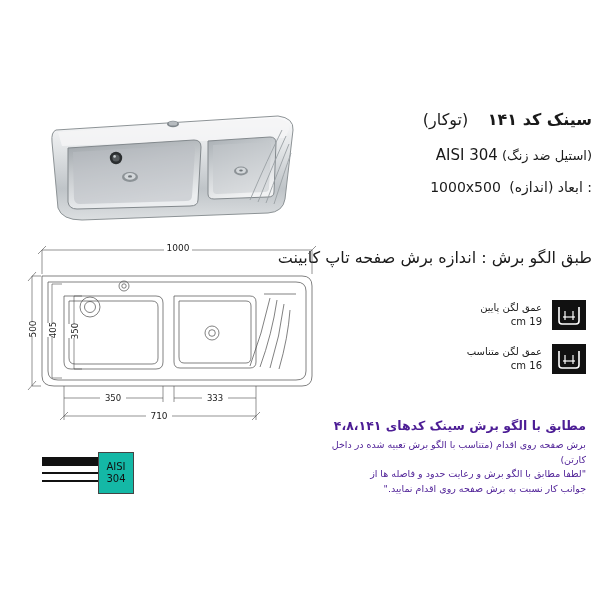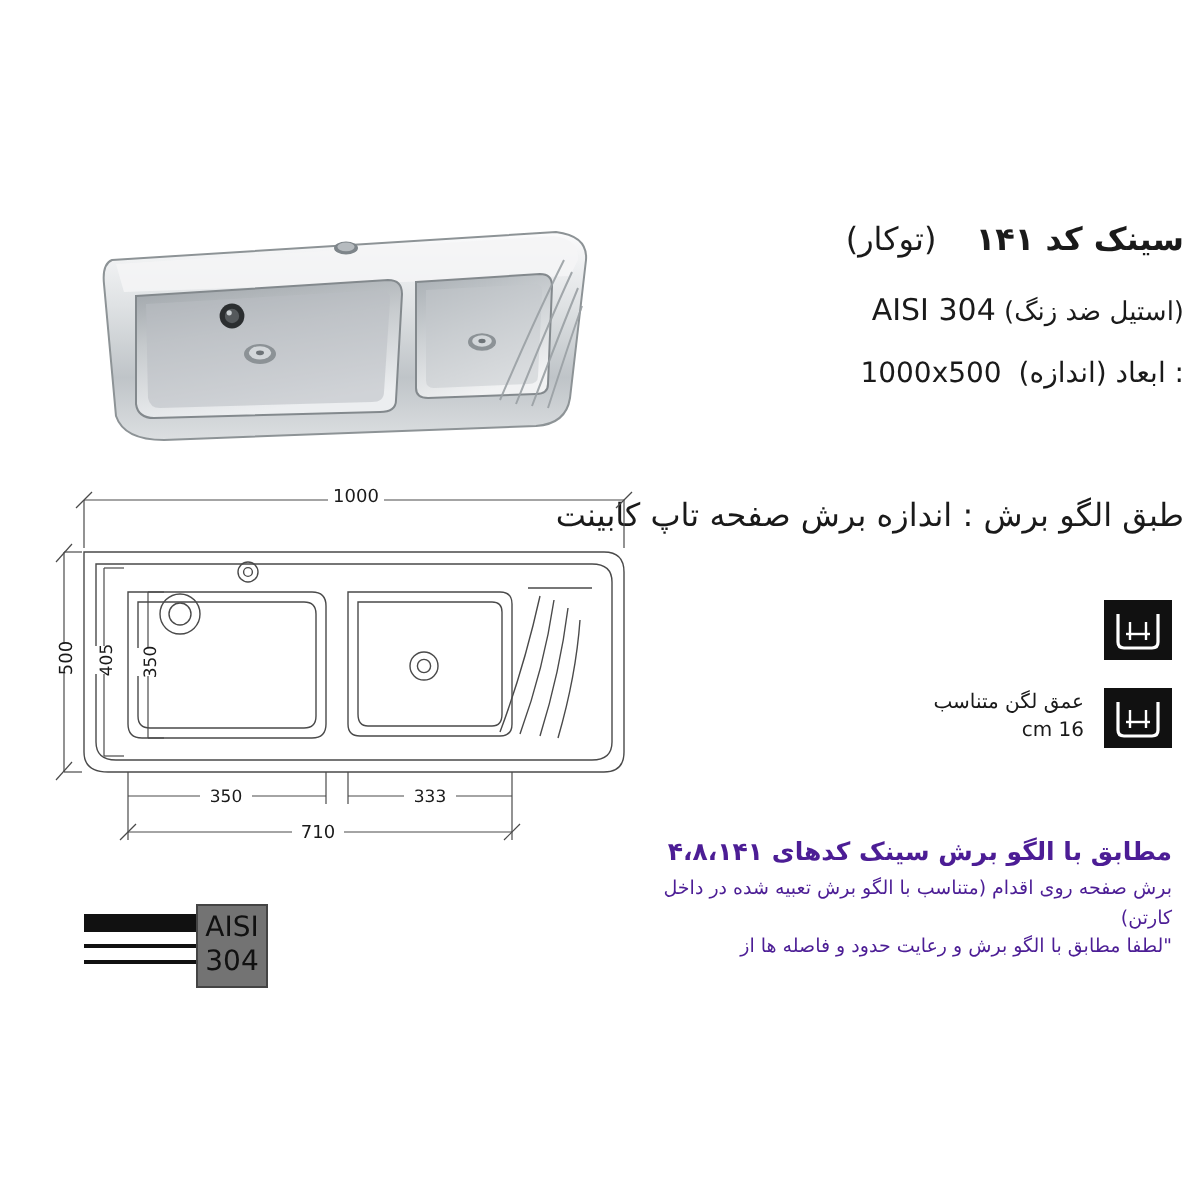--- a/index.html
+++ b/index.html
@@ -100,23 +100,23 @@
     position:absolute;
     left:36px;top:452px;
     display:flex;
     align-items:center;
   }
   .stamp-box{
     width:34px;height:40px;
     border:1px solid #444;
     display:flex;flex-direction:column;
     align-items:center;justify-content:center;
-    font-size:14px;color:#111;
+    font-size:10px;color:#111;
     line-height:1.25;
-    background:#737373;
+    background:#14b8a6;
   }
   .stamp-bars{
     width:56px;height:40px;
     margin-left:6px;
     position:relative;
   }
   .stamp-bars .b1{position:absolute;left:0;top:4px;width:56px;height:9px;background:#111;}
   .stamp-bars .b2{position:absolute;left:0;top:19px;width:56px;height:2px;background:#111;}
   .stamp-bars .b3{position:absolute;left:0;top:27px;width:56px;height:2px;background:#111;}
 </style>
@@ -300,20 +300,24 @@
     <div class="depth-row">
       <div class="depth-icon">
         <svg width="34" height="30" viewBox="0 0 34 30" xmlns="http://www.w3.org/2000/svg">
           <rect width="34" height="30" fill="#111111"></rect>
           <path d="M7 7 L7 21 Q7 24 10 24 L24 24 Q27 24 27 21 L27 7" fill="none" stroke="#ffffff" stroke-width="1.6"></path>
           <line x1="13" y1="11" x2="13" y2="20" stroke="#ffffff" stroke-width="1.2"></line>
           <line x1="21" y1="11" x2="21" y2="20" stroke="#ffffff" stroke-width="1.2"></line>
           <line x1="11" y1="17" x2="23" y2="17" stroke="#ffffff" stroke-width="1.2"></line>
         </svg>
       </div>
+      <div class="depth-txt">
+        <div>عمق لگن پایین</div>
+        <div class="v">19 cm</div>
+      </div>
     </div>
     <div class="depth-row">
       <div class="depth-icon">
         <svg width="34" height="30" viewBox="0 0 34 30" xmlns="http://www.w3.org/2000/svg">
           <rect width="34" height="30" fill="#111111"></rect>
           <path d="M7 7 L7 21 Q7 24 10 24 L24 24 Q27 24 27 21 L27 7" fill="none" stroke="#ffffff" stroke-width="1.6"></path>
           <line x1="13" y1="11" x2="13" y2="20" stroke="#ffffff" stroke-width="1.2"></line>
           <line x1="21" y1="11" x2="21" y2="20" stroke="#ffffff" stroke-width="1.2"></line>
           <line x1="11" y1="17" x2="23" y2="17" stroke="#ffffff" stroke-width="1.2"></line>
         </svg>
@@ -322,20 +326,21 @@
         <div>عمق لگن متناسب</div>
         <div class="v">16 cm</div>
       </div>
     </div>
   </div>
 
   <div class="note">
     <div class="note-h">مطابق با الگو برش سینک کدهای ۴،۸،۱۴۱</div>
     <div class="note-l">برش صفحه روی اقدام (متناسب با الگو برش تعبیه شده در داخل کارتن)</div>
     <div class="note-l">"لطفا مطابق با الگو برش و رعایت حدود و فاصله ها از</div>
+    <div class="note-l">جوانب کار نسبت به برش صفحه روی اقدام نمایید."</div>
   </div>
 
   <div class="stamp">
     <div class="stamp-box">
       <span>AISI</span>
       <span>304</span>
     </div>
     <div class="stamp-bars">
       <div class="b1"></div>
         <div class="b2"></div>

